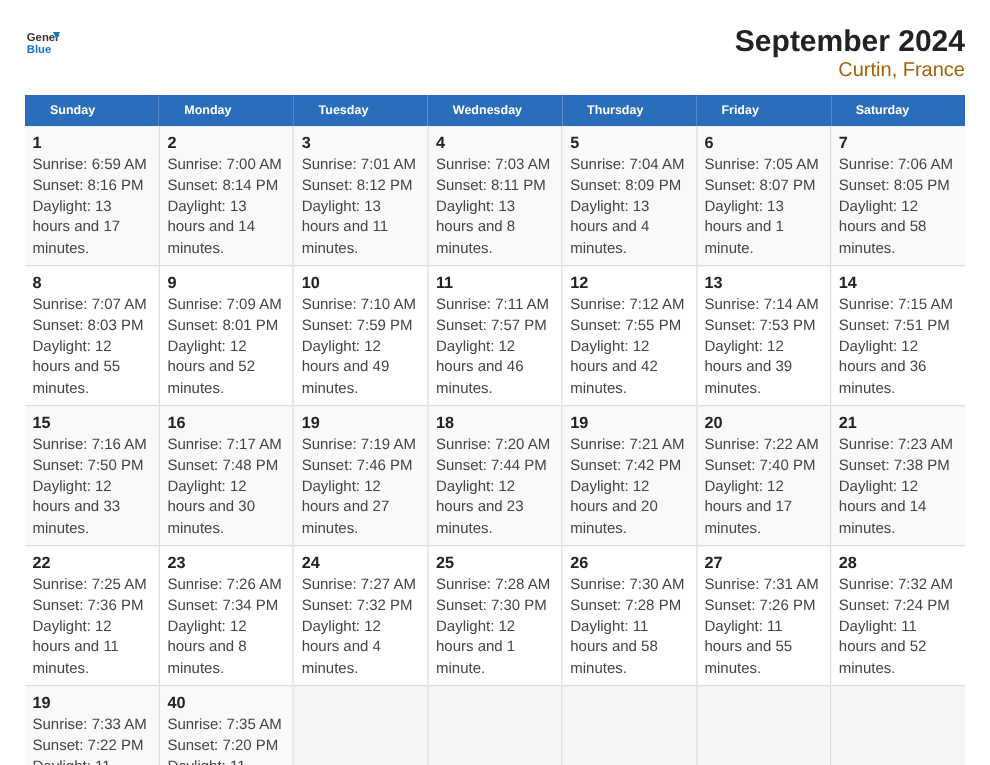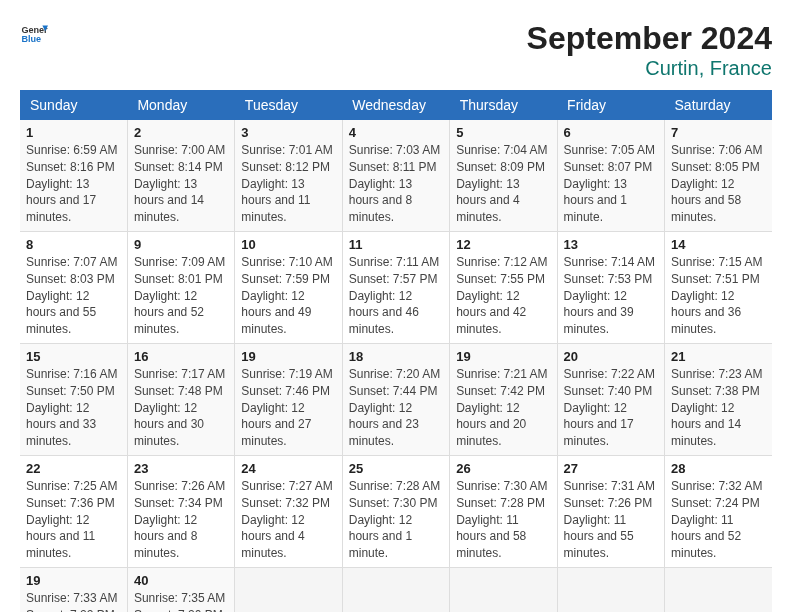--- a/index.html
+++ b/index.html
@@ -22,42 +22,42 @@
       gap: 4px;
     }
     .logo-icon {
       width: 28px;
       height: 28px;
     }
     .title-block {
       text-align: right;
     }
     .month-title {
-      font-size: 32px;
+      font-size: 24px;
       font-weight: bold;
       color: #222;
     }
     .location {
-      font-size: 20px;
-      color: #0f766e;
+      font-size: 16px;
+      color: #a16207;
     }
     table {
       width: 100%;
       border-collapse: collapse;
       font-size: 11px;
     }
     thead tr {
       background-color: #2a6ebb;
       color: #fff;
     }
     thead th {
-      padding: 7px 10px;
+      padding: 7px 20px;
       text-align: left;
-      font-size: 14px;
-      font-weight: normal;
+      font-size: 10px;
+      font-weight: bold;
     }
     tbody tr {
       border-bottom: 1px solid #ddd;
     }
     tbody tr:nth-child(odd) {
       background-color: #f9f9f9;
     }
     tbody tr:nth-child(even) {
       background-color: #fff;
     }

